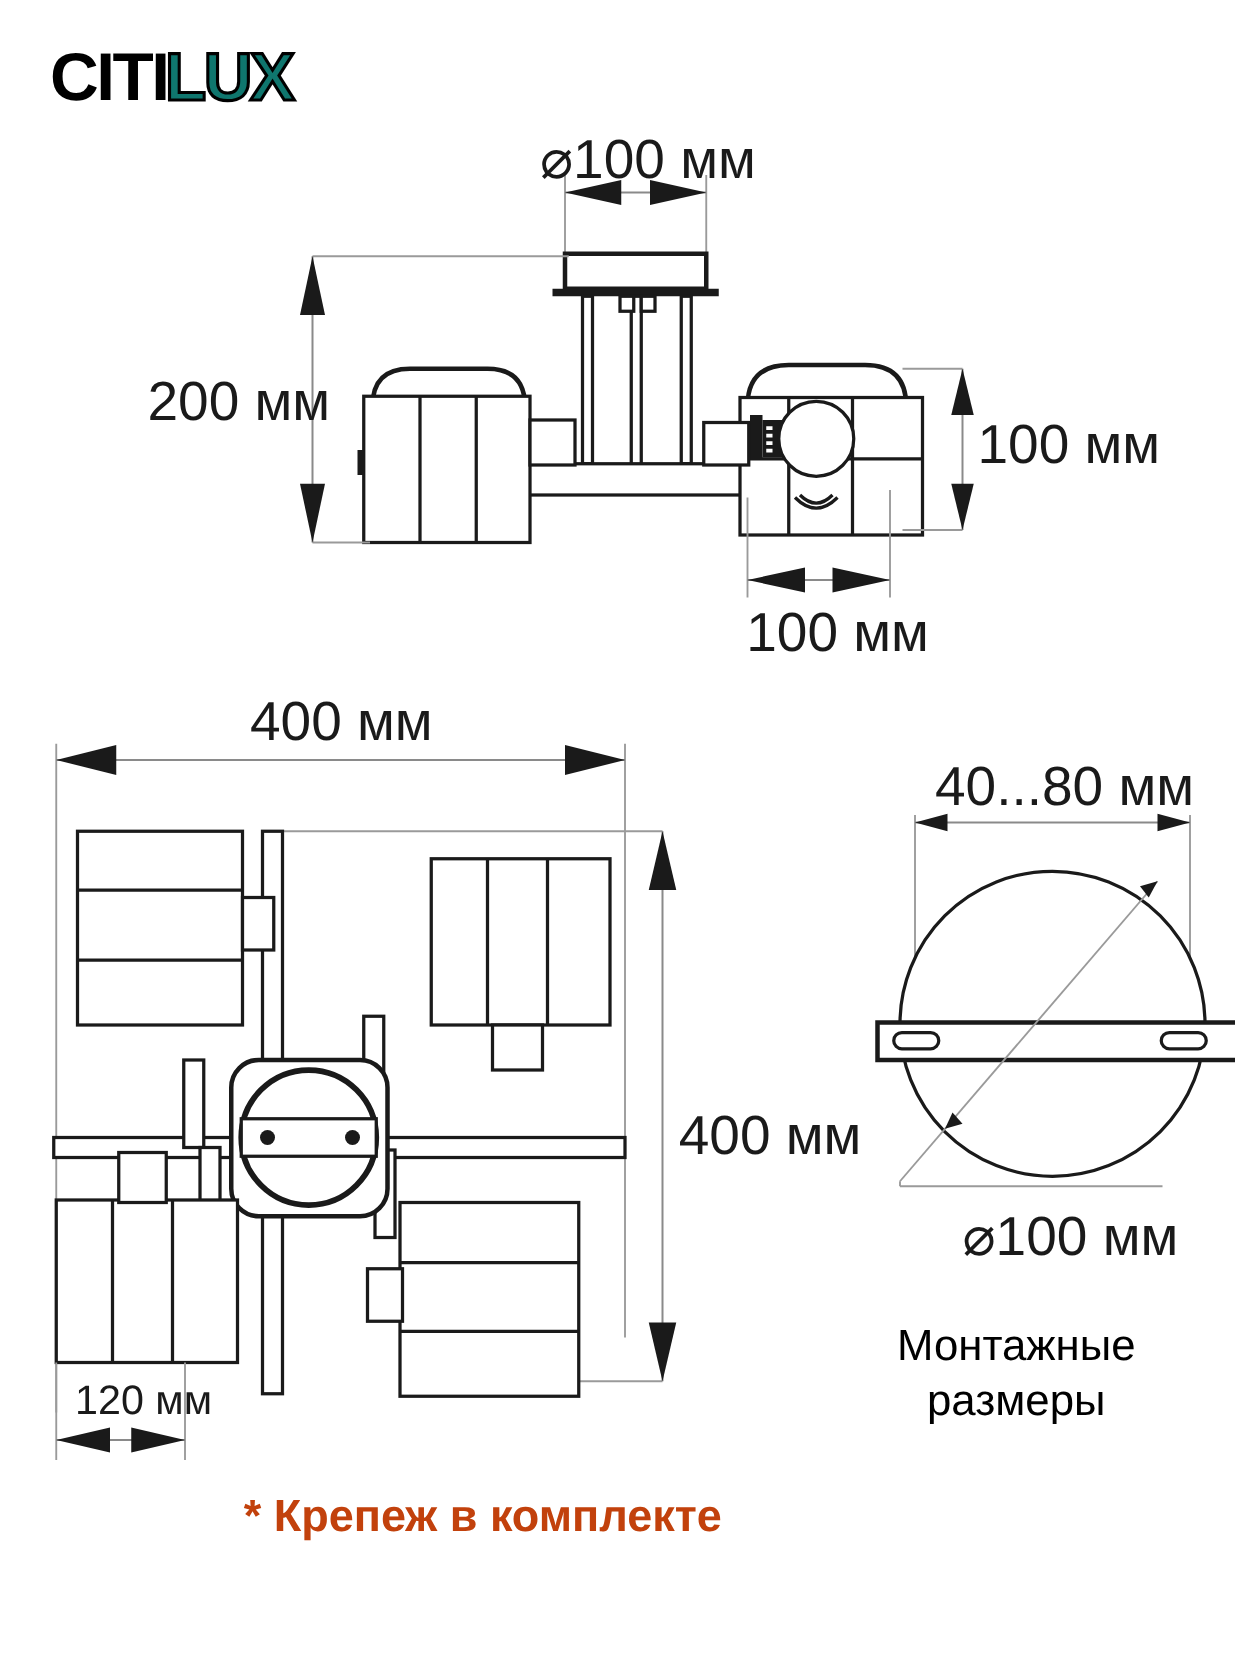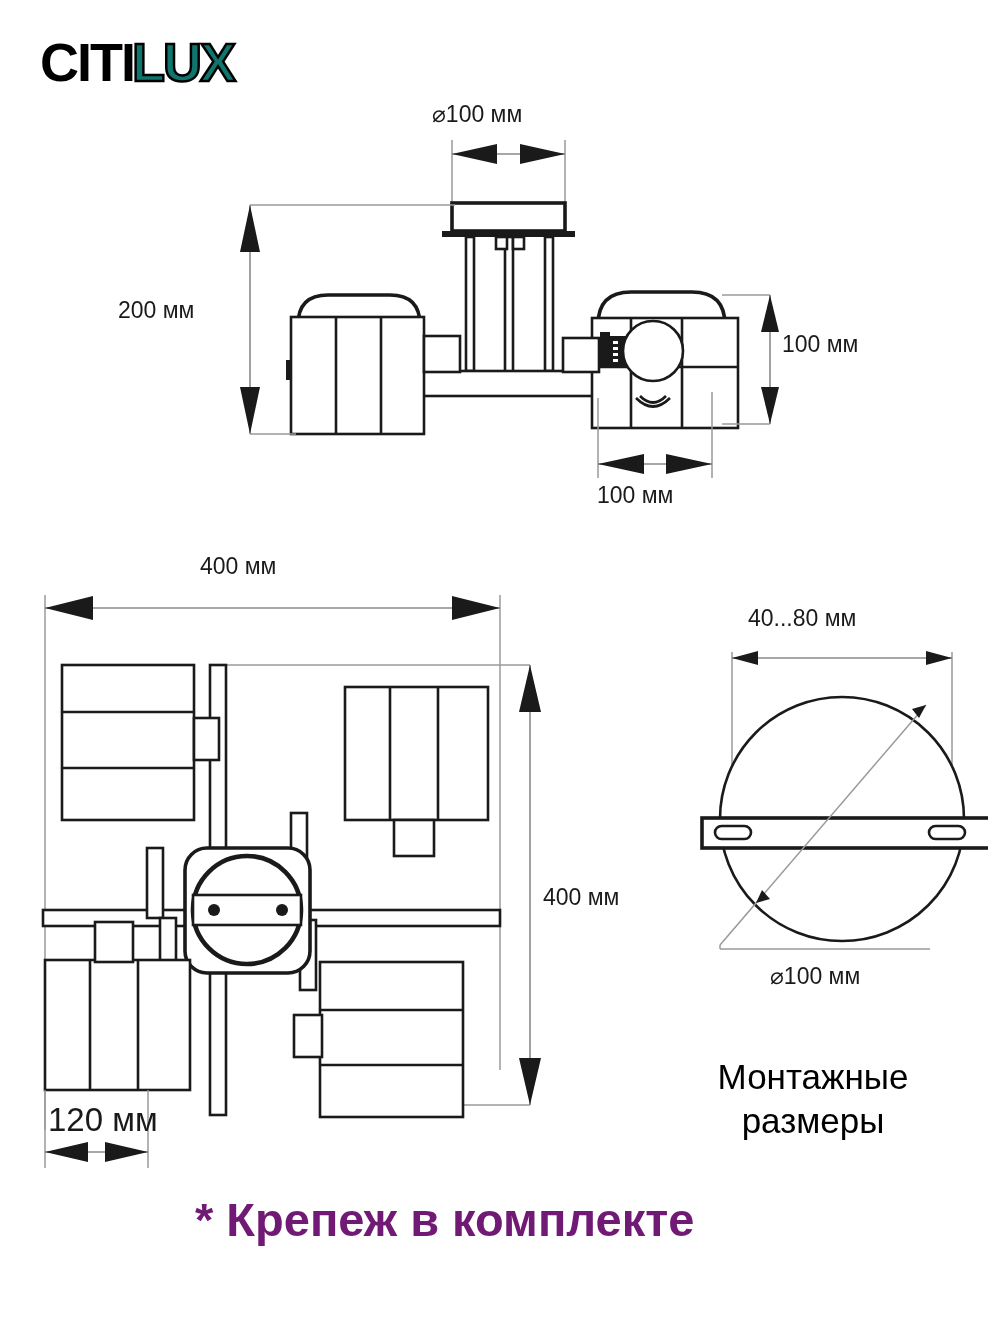--- a/index.html
+++ b/index.html
@@ -45,38 +45,38 @@
     -webkit-text-stroke: 2.5px #000000;
     margin-left: -2px;
   }
   
   .dim {
     position: absolute;
     white-space: nowrap;
     font-family: "Liberation Sans", sans-serif;
     color: #1a1a1a;
   }
-  .dim .num { font-size: 23px; }
+  .dim .num { font-size: 44px; }
   .dim-sm .num { font-size: 33px; }
 
   .caption {
     position: absolute;
     text-align: center;
     font-family: "Liberation Sans", sans-serif;
     font-size: 35px;
     line-height: 1.25;
     color: #000000;
     white-space: pre-line;
   }
   .note {
     position: absolute;
     font-family: "Liberation Sans", sans-serif;
     font-weight: bold;
-    font-size: 47px;
-    color: #701a75;
+    font-size: 36px;
+    color: #c2410c;
     white-space: nowrap;
   }
   svg { position: absolute; left: 0; top: 0; overflow: visible; }
   .ln   { stroke:#1a1a1a; fill:none; stroke-width:2.6; }
   .ln-t { stroke:#1a1a1a; fill:none; stroke-width:3.6; }
   .ln-h { stroke:#1a1a1a; fill:none; stroke-width:4.6; }
   .ext  { stroke:#9a9a9a; fill:none; stroke-width:1.5; }
   .dimline { stroke:#8a8a8a; fill:none; stroke-width:1.6; }
   .arrow { fill:#1a1a1a; stroke:none; }
   .wht  { fill:#ffffff; }
@@ -243,21 +243,21 @@
     <polygon class="arrow" points="45,592 88,582 88,602"></polygon>
     <polygon class="arrow" points="148,592 105,582 105,602"></polygon>
   </svg>
 
   <div class="dim" style="left:200px; top:553px;">
     <span class="num">400 мм</span>
   </div>
   <div class="dim" style="left:543px; top:884px;">
     <span class="num">400 мм</span>
   </div>
-  <div class="dim dim-sm" style="left:48px; top:1101px;">
+  <div class="dim dim-sm" style="left:60px; top:1101px;">
     <span class="num">120 мм</span>
   </div>
 
   <svg width="360" height="430" viewBox="0 0 360 430" style="left:690px; top:600px;">
 
     <line class="ext" x1="42" y1="52" x2="42" y2="228"></line>
     <line class="ext" x1="262" y1="52" x2="262" y2="228"></line>
     <line class="dimline" x1="42" y1="58" x2="262" y2="58"></line>
     <polygon class="arrow" points="42,58 68,51 68,65"></polygon>
     <polygon class="arrow" points="262,58 236,51 236,65"></polygon>

